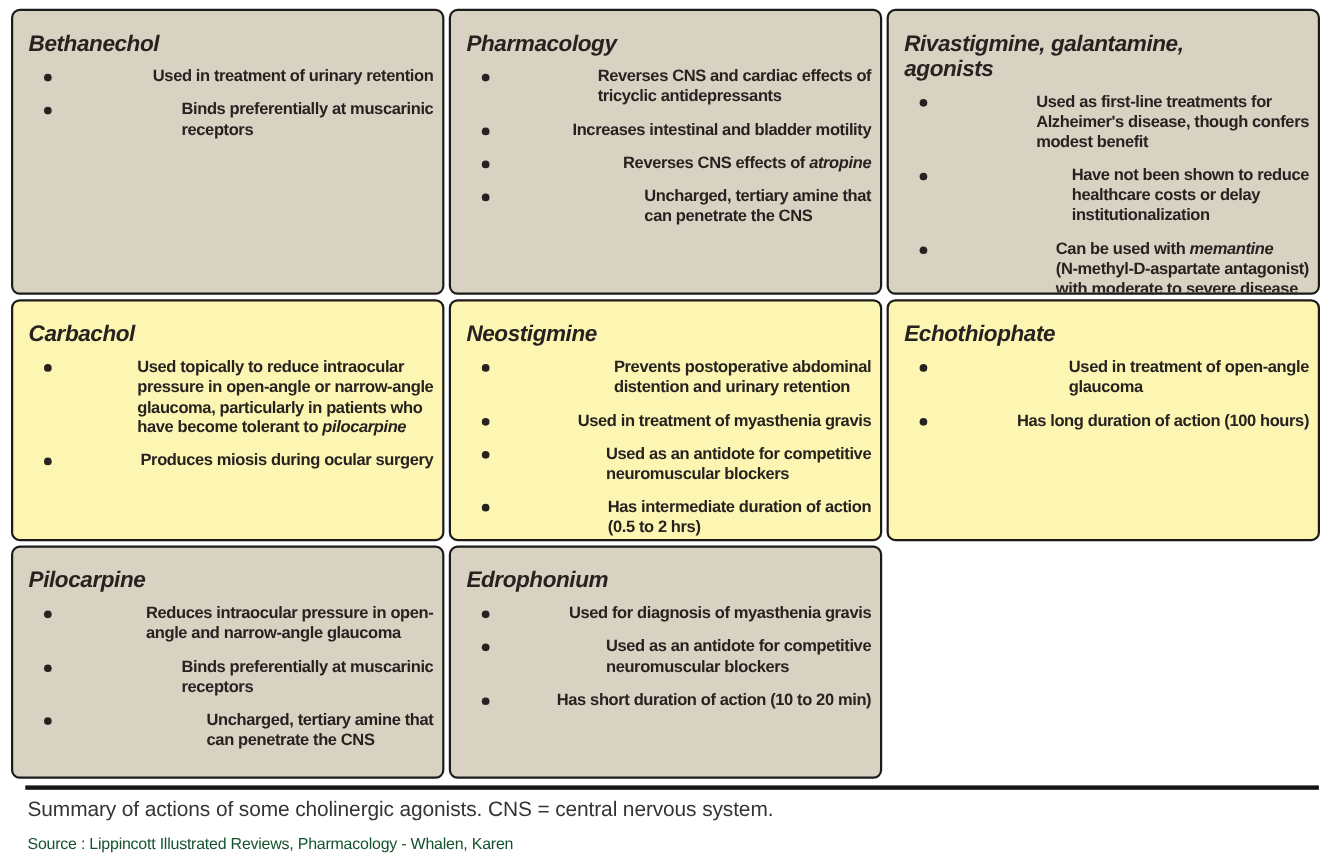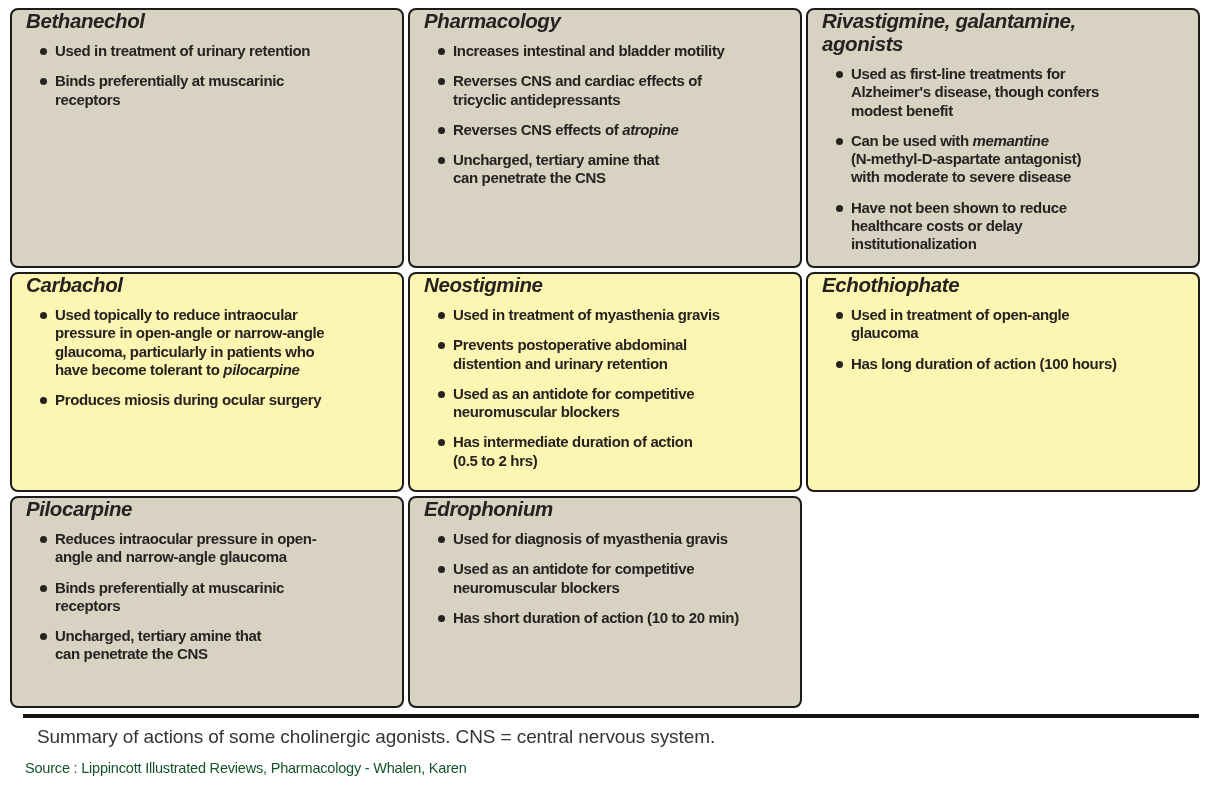--- a/index.html
+++ b/index.html
@@ -21,21 +21,21 @@
   .cards-grid{
     display:grid;
     grid-template-columns:1fr 1fr 1fr;
     grid-template-rows:260px 220px 212px;
     gap:4px;
     margin:8px 11px 0 10px;
   }
   .card{
     border:2px solid var(--border);
     border-radius:8px;
-    padding:0 8px 8px 14px;
+    padding:19px 8px 8px 14px;
     overflow:hidden;
   }
   .card.tan{background:var(--tan);}
   .card.yellow{background:var(--yellow);}
   .card-title{
     margin:0 0 9px 0;
     font-size:20.5px;
     font-weight:bold;
     font-style:italic;
     letter-spacing:-0.4px;
@@ -45,20 +45,21 @@
   }
   .bullet-list{
     list-style:none;
     margin:0;
     padding:0 0 0 14px;
   }
   .bullet-item{
     display:flex;
     align-items:flex-start;
     margin:0 0 12px 0;
+    justify-content:space-between;
   }
   .dot{
     flex:0 0 auto;
     width:7px;height:7px;
     border-radius:50%;
     background:var(--ink);
     margin:6px 8px 0 0;
   }
   .li-text{
     font-size:15px;
@@ -68,21 +69,21 @@
     white-space:pre-line;
     color:var(--ink);
   }
   .li-text em{}
   .caption-rule{
     height:4px;
     background:#141414;
     margin:6px 12px 0 23px;
   }
   .caption{
-    margin:8px 10px 0 37px;
+    margin:8px 10px 0 25px;
     font-size:19px;
     letter-spacing:-0.1px;
     color:#343434;
   }
   .source-line{
     margin:12px 10px 0 25px;
     font-size:14.5px;
     letter-spacing:-0.2px;
     color:#14532d;
   }
@@ -104,26 +105,26 @@
             <span class="li-text"><span>Binds preferentially at muscarinic
 receptors</span></span>
           </li>
         </ul>
       </div>
       <div class="card tan">
         <h2 class="card-title">Pharmacology</h2>
         <ul class="bullet-list">
           <li class="bullet-item">
             <span class="dot"></span>
-            <span class="li-text"><span>Increases intestinal and bladder motility</span></span>
-          </li>
-          <li class="bullet-item">
-            <span class="dot"></span>
             <span class="li-text"><span>Reverses CNS and cardiac effects of
 tricyclic antidepressants</span></span>
+          </li>
+          <li class="bullet-item">
+            <span class="dot"></span>
+            <span class="li-text"><span>Increases intestinal and bladder motility</span></span>
           </li>
           <li class="bullet-item">
             <span class="dot"></span>
             <span class="li-text"><span>Reverses CNS effects of </span><em>atropine</em></span>
           </li>
           <li class="bullet-item">
             <span class="dot"></span>
             <span class="li-text"><span>Uncharged, tertiary amine that
 can penetrate the CNS</span></span>
           </li>
@@ -134,29 +135,29 @@
 agonists</h2>
         <ul class="bullet-list">
           <li class="bullet-item">
             <span class="dot"></span>
             <span class="li-text"><span>Used as first-line treatments for
 Alzheimer's disease, though confers
 modest benefit</span></span>
           </li>
           <li class="bullet-item">
             <span class="dot"></span>
+            <span class="li-text"><span>Have not been shown to reduce
+healthcare costs or delay
+institutionalization</span></span>
+          </li>
+          <li class="bullet-item">
+            <span class="dot"></span>
             <span class="li-text"><span>Can be used with </span><em>memantine</em><span>
 (N-methyl-D-aspartate antagonist)
 with moderate to severe disease</span></span>
-          </li>
-          <li class="bullet-item">
-            <span class="dot"></span>
-            <span class="li-text"><span>Have not been shown to reduce
-healthcare costs or delay
-institutionalization</span></span>
           </li>
         </ul>
       </div>
       <div class="card yellow">
         <h2 class="card-title">Carbachol</h2>
         <ul class="bullet-list">
           <li class="bullet-item">
             <span class="dot"></span>
             <span class="li-text"><span>Used topically to reduce intraocular
 pressure in open-angle or narrow-angle
@@ -167,26 +168,26 @@
             <span class="dot"></span>
             <span class="li-text"><span>Produces miosis during ocular surgery</span></span>
           </li>
         </ul>
       </div>
       <div class="card yellow">
         <h2 class="card-title">Neostigmine</h2>
         <ul class="bullet-list">
           <li class="bullet-item">
             <span class="dot"></span>
-            <span class="li-text"><span>Used in treatment of myasthenia gravis</span></span>
-          </li>
-          <li class="bullet-item">
-            <span class="dot"></span>
             <span class="li-text"><span>Prevents postoperative abdominal
 distention and urinary retention</span></span>
+          </li>
+          <li class="bullet-item">
+            <span class="dot"></span>
+            <span class="li-text"><span>Used in treatment of myasthenia gravis</span></span>
           </li>
           <li class="bullet-item">
             <span class="dot"></span>
             <span class="li-text"><span>Used as an antidote for competitive
 neuromuscular blockers</span></span>
           </li>
           <li class="bullet-item">
             <span class="dot"></span>
             <span class="li-text"><span>Has intermediate duration of action
 (0.5 to 2 hrs)</span></span>

